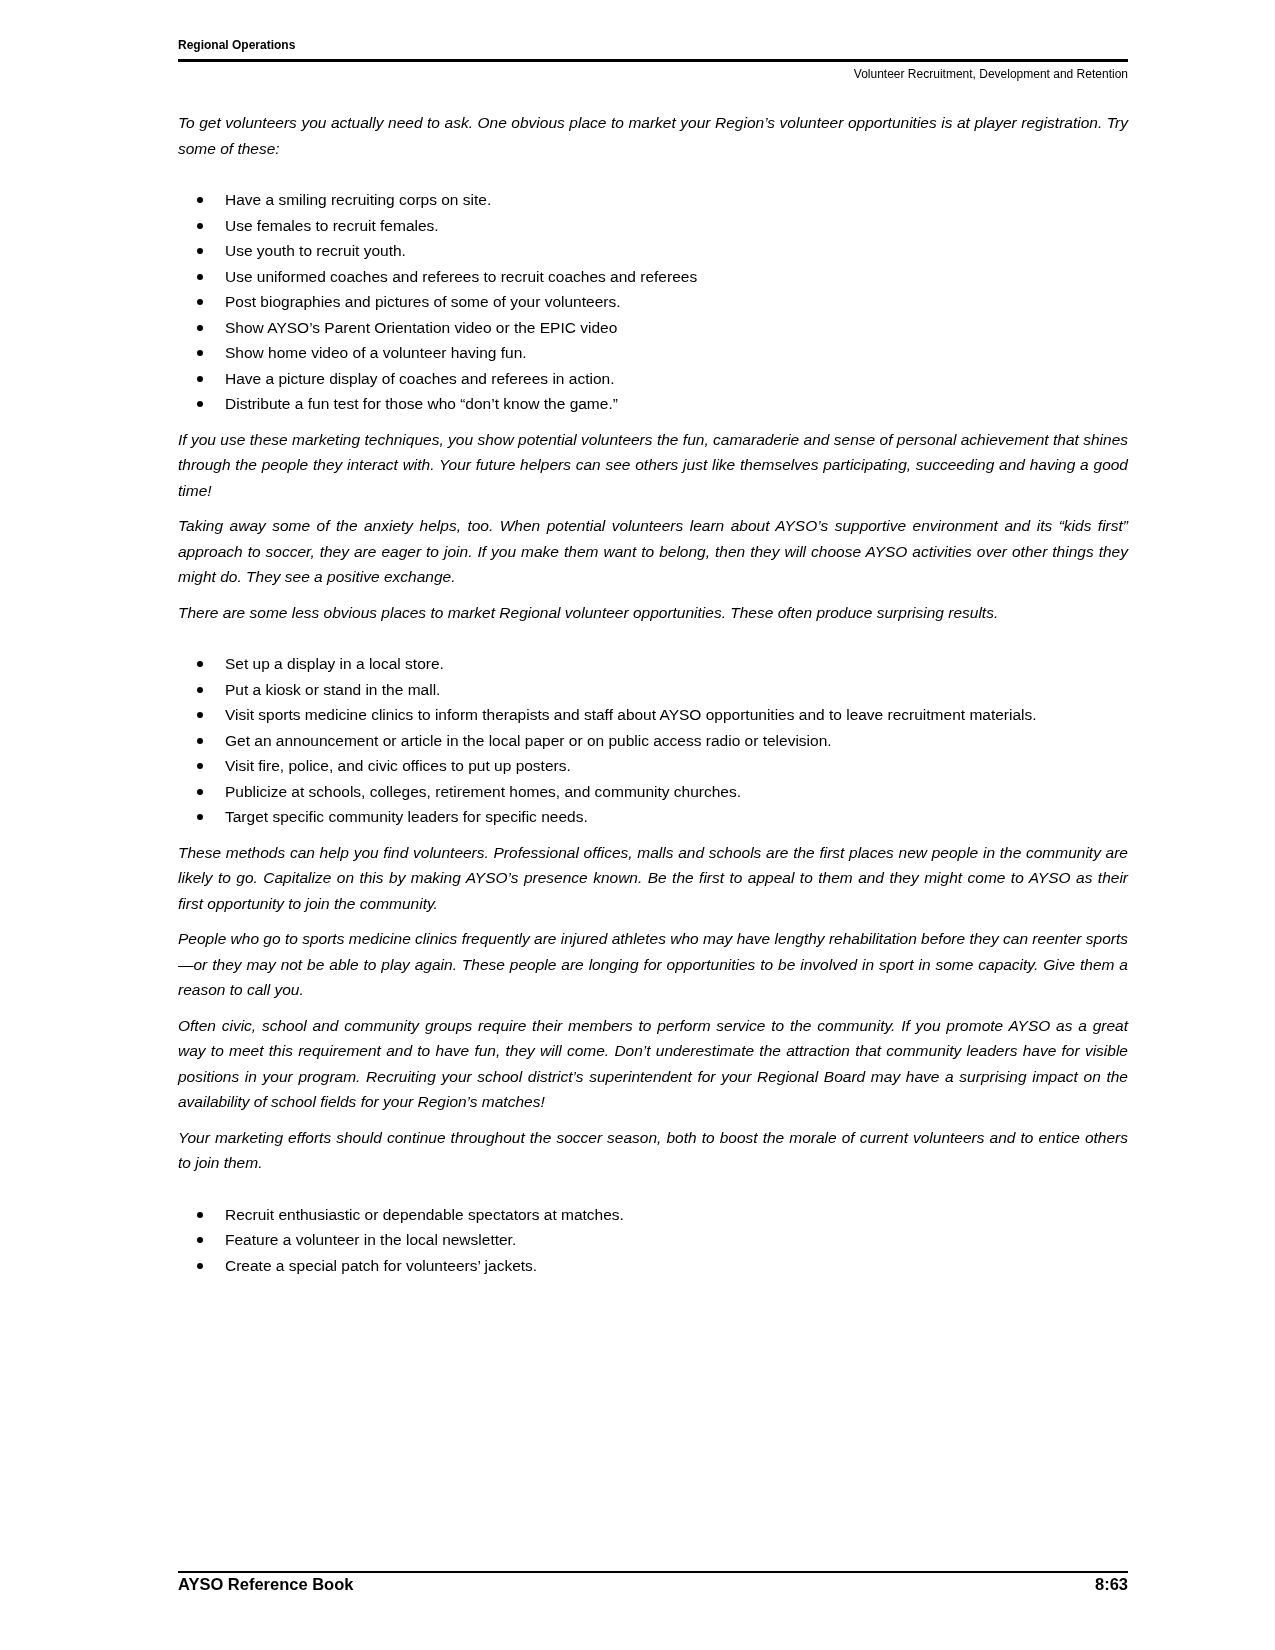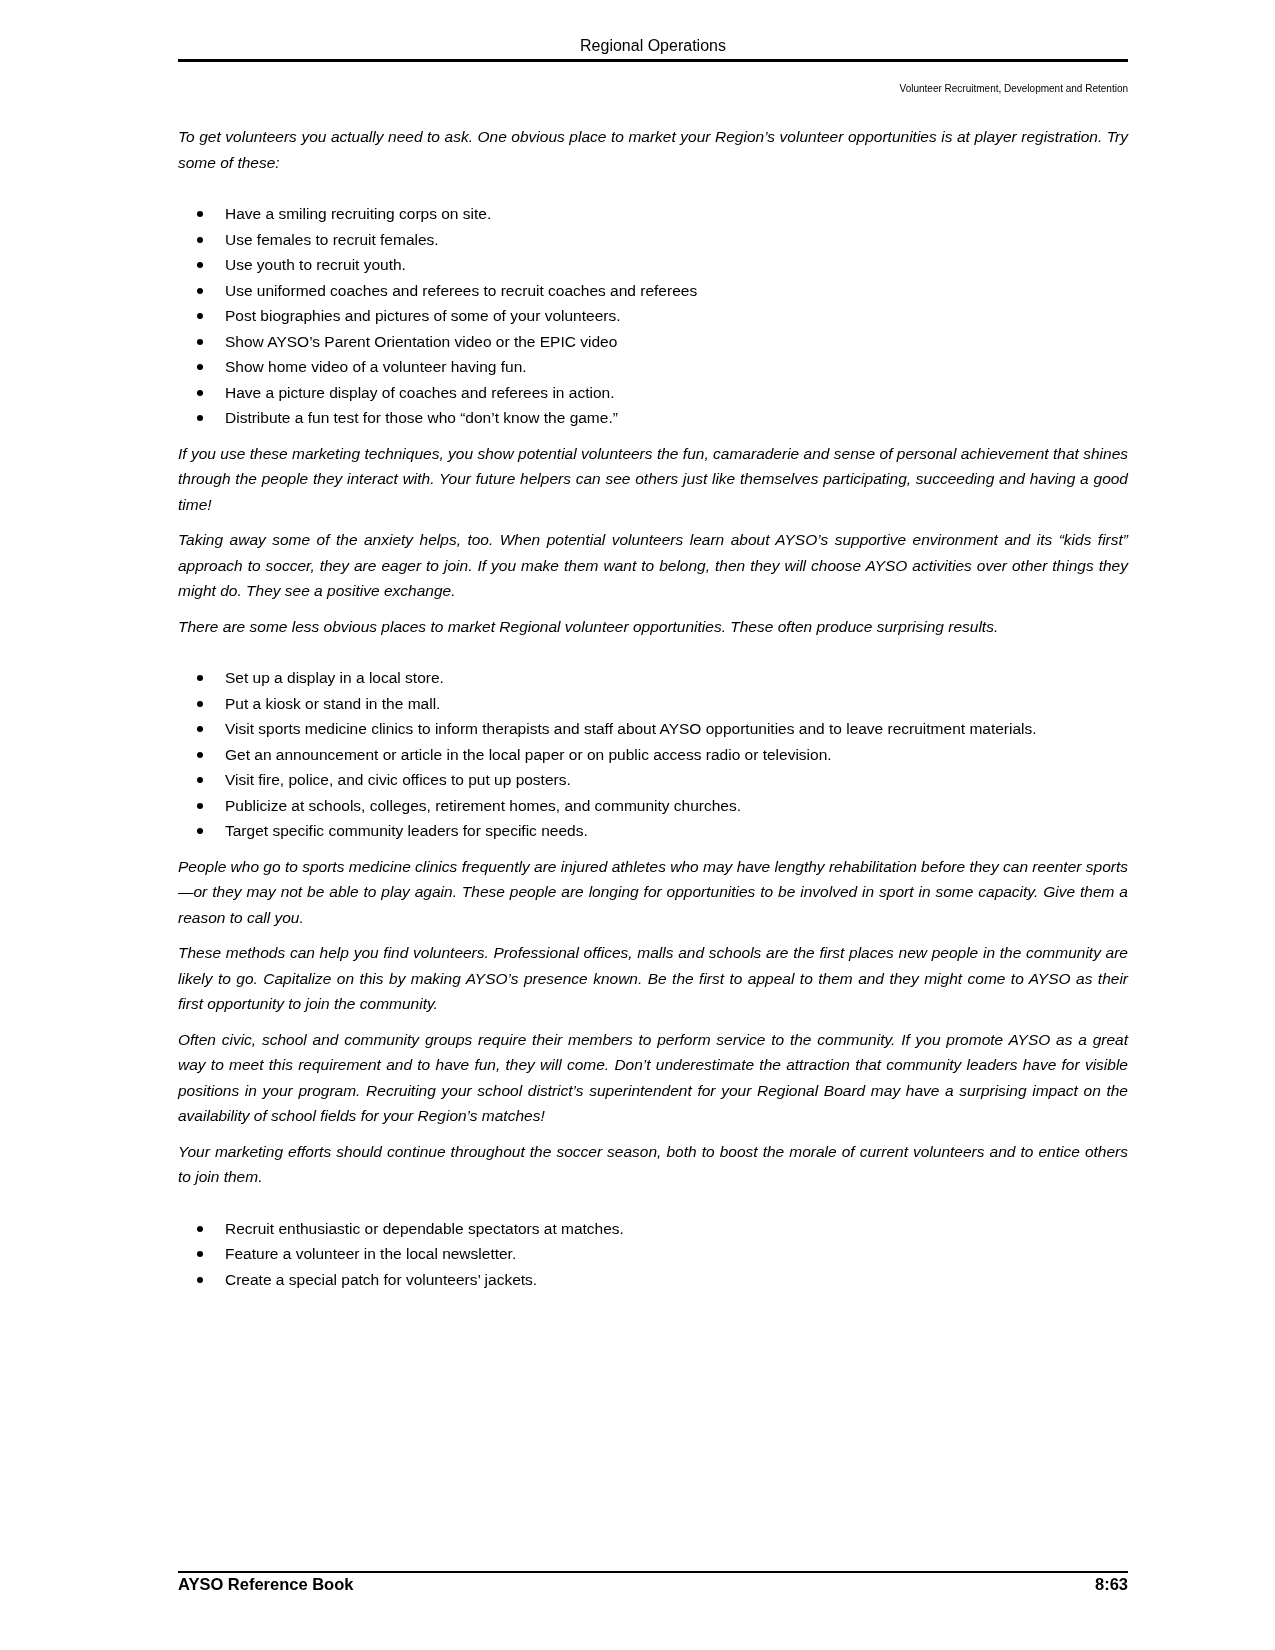--- a/index.html
+++ b/index.html
@@ -14,35 +14,35 @@
   }
   .doc {
     position: absolute;
     left: 178px;
     top: 34px;
     width: 950px;
     font-size: 15.5px;
     line-height: 25.5px;
   }
   .hdr-title {
-    text-align: center;
-    font-weight: 400;
-    font-size: 16px;
+    text-align: left;
+    font-weight: 700;
+    font-size: 12px;
     line-height: 23px;
   }
   .hdr-rule {
     border: none;
     border-bottom: 3px solid #000000;
     margin: 2px 0 0 0;
   }
   .hdr-sub {
     text-align: right;
-    font-size: 10px;
+    font-size: 12px;
     line-height: 23px;
-    margin-top: 15px;
+    margin-top: 1px;
   }
   .doc p {
     margin: 10px 0 0 0;
     text-align: justify;
     font-style: italic;
   }
   .doc p.first { margin-top: 24px; }
   ul.blist {
     list-style: none;
     margin: 26px 0 0 0;
@@ -110,23 +110,23 @@
     <ul class="blist">
         <li>Set up a display in a local store.</li>
         <li>Put a kiosk or stand in the mall.</li>
         <li>Visit sports medicine clinics to inform therapists and staff about AYSO opportunities and to leave recruitment materials.</li>
         <li>Get an announcement or article in the local paper or on public access radio or television.</li>
         <li>Visit fire, police, and civic offices to put up posters.</li>
         <li>Publicize at schools, colleges, retirement homes, and community churches.</li>
         <li>Target specific community leaders for specific needs.</li>
       </ul>
 
+    <p>These methods can help you find volunteers. Professional offices, malls and schools are the first places new people in the community are likely to go. Capitalize on this by making AYSO’s presence known. Be the first to appeal to them and they might come to AYSO as their first opportunity to join the community.</p>
+
     <p>People who go to sports medicine clinics frequently are injured athletes who may have lengthy rehabilitation before they can reenter sports—or they may not be able to play again. These people are longing for opportunities to be involved in sport in some capacity. Give them a reason to call you.</p>
-
-    <p>These methods can help you find volunteers. Professional offices, malls and schools are the first places new people in the community are likely to go. Capitalize on this by making AYSO’s presence known. Be the first to appeal to them and they might come to AYSO as their first opportunity to join the community.</p>
 
     <p>Often civic, school and community groups require their members to perform service to the community. If you promote AYSO as a great way to meet this requirement and to have fun, they will come. Don’t underestimate the attraction that community leaders have for visible positions in your program. Recruiting your school district’s superintendent for your Regional Board may have a surprising impact on the availability of school fields for your Region’s matches!</p>
 
     <p>Your marketing efforts should continue throughout the soccer season, both to boost the morale of current volunteers and to entice others to join them.</p>
 
     <ul class="blist">
         <li>Recruit enthusiastic or dependable spectators at matches.</li>
         <li>Feature a volunteer in the local newsletter.</li>
         <li>Create a special patch for volunteers’ jackets.</li>
       </ul>

